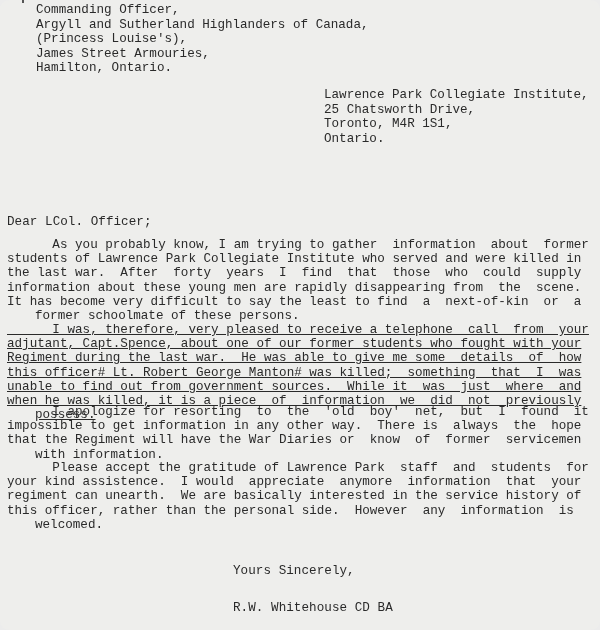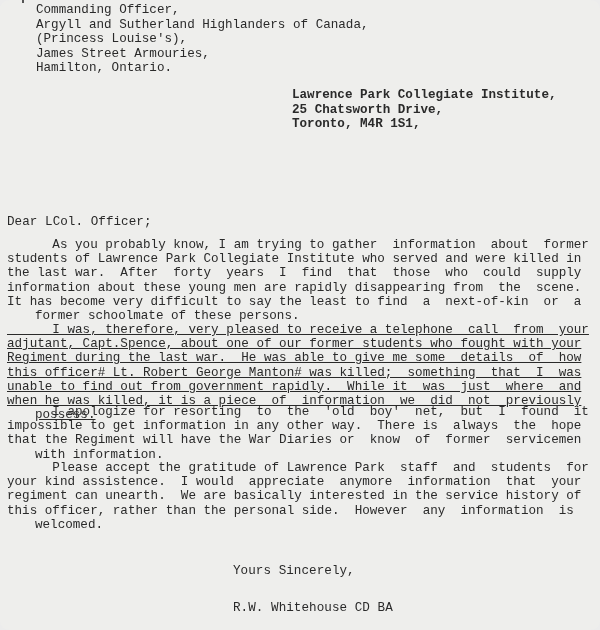--- a/index.html
+++ b/index.html
@@ -69,43 +69,44 @@
   <div class="tick"></div>
 
   <div class="block" style="left:36px; top:3px;">
     <div class="row">Commanding Officer,</div>
     <div class="row">Argyll and Sutherland Highlanders of Canada,</div>
     <div class="row">(Princess Louise's),</div>
     <div class="row">James Street Armouries,</div>
     <div class="row">Hamilton, Ontario.</div>
   </div>
 
-  <div class="block" style="left:292px; top:88px;font-weight:bold;">
+  <div class="block" style="left:324px; top:88px;">
     <div class="row">Lawrence Park Collegiate Institute,</div>
     <div class="row">25 Chatsworth Drive,</div>
     <div class="row">Toronto, M4R 1S1,</div>
+    <div class="row">Ontario.</div>
   </div>
 
   <div class="line" style="left:7px; top:215px;">Dear LCol. Officer;</div>
 
   <div class="para" style="top:238px;">
     <div class="row">      As you probably know, I am trying to gather  information  about  former</div>
     <div class="row">students of Lawrence Park Collegiate Institute who served and were killed in</div>
     <div class="row">the last war.  After  forty  years  I  find  that  those  who  could  supply</div>
     <div class="row">information about these young men are rapidly disappearing from  the  scene.</div>
     <div class="row">It has become very difficult to say the least to find  a  next-of-kin  or  a</div>
     <div class="row last">former schoolmate of these persons.</div>
   </div>
 
   <div class="para" style="top:323px;text-decoration:underline;">
     <div class="row">      I was, therefore, very pleased to receive a telephone  call  from  your</div>
     <div class="row">adjutant, Capt.Spence, about one of our former students who fought with your</div>
     <div class="row">Regiment during the last war.  He was able to give me some  details  of  how</div>
     <div class="row">this officer# Lt. Robert George Manton# was killed;  something  that  I  was</div>
-    <div class="row">unable to find out from government rapidly.  While it  was  just  where  and</div>
+    <div class="row">unable to find out from government sources.  While it  was  just  where  and</div>
     <div class="row">when he was killed, it is a piece  of  information  we  did  not  previously</div>
     <div class="row last">possess.</div>
   </div>
 
   <div class="para" style="top:405px;">
     <div class="row">      I apologize for resorting  to  the  'old  boy'  net,  but  I  found  it</div>
     <div class="row">impossible to get information in any other way.  There is  always  the  hope</div>
     <div class="row">that the Regiment will have the War Diaries or  know  of  former  servicemen</div>
     <div class="row last">with information.</div>
   </div>

